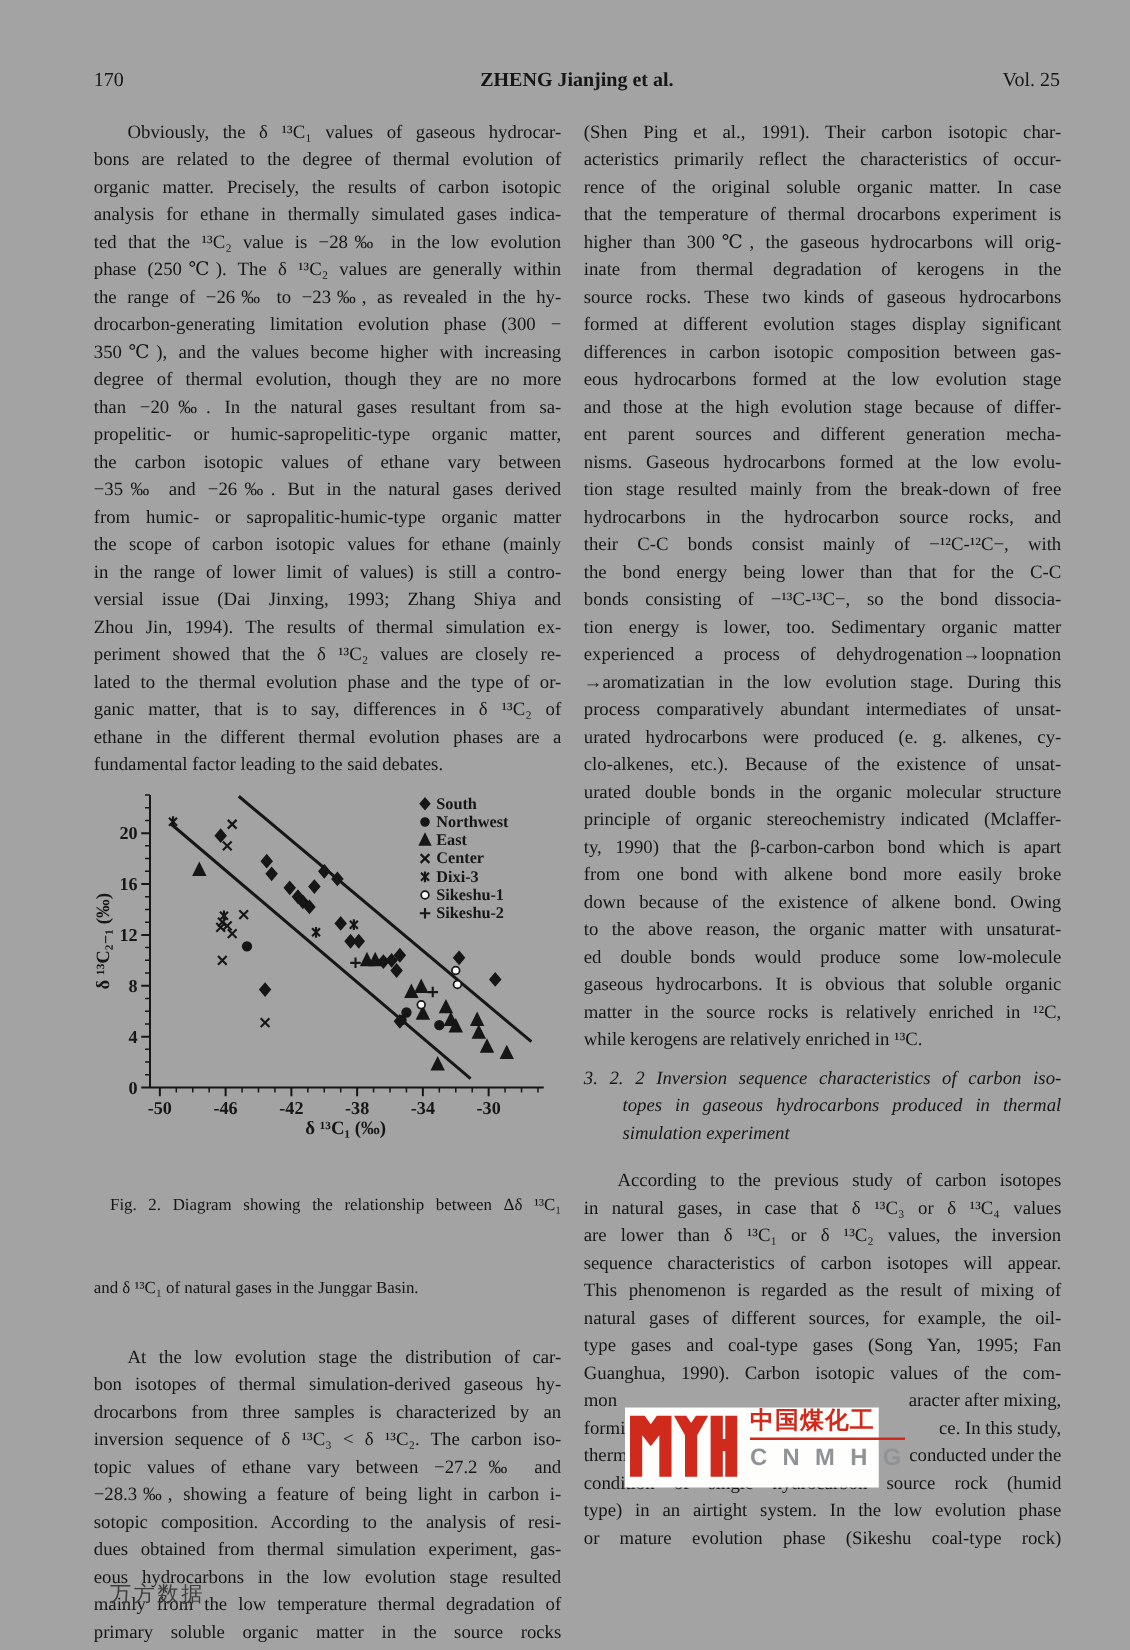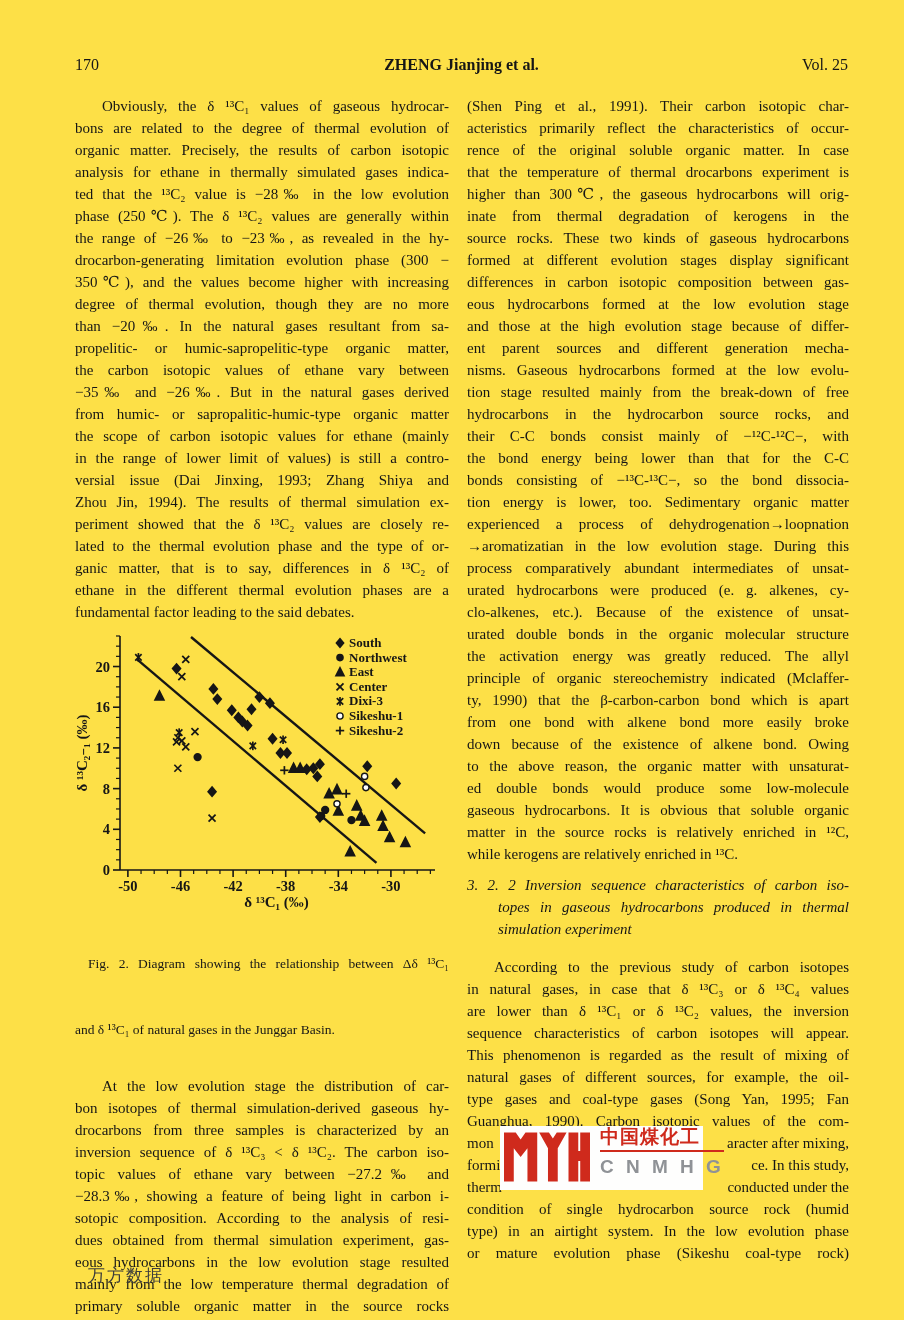--- a/index.html
+++ b/index.html
@@ -1,18 +1,18 @@
 <!DOCTYPE html>
 <html><head>
 <meta charset="utf-8">
 <style>
   html,body { margin:0; padding:0; }
   body { width:904px; height:1320px; background:#f2f2f0; }
   .page {
-    position:relative; width:904px; height:1320px; background:#fde047;
+    position:relative; width:904px; height:1320px; background:#a3a3a3;
     font-family:"Liberation Serif","DejaVu Serif",serif; color:#161616;
     overflow:hidden;
   }
   .header {
     position:absolute; left:75px; top:56px; width:773px;
     display:flex; justify-content:space-between; align-items:baseline;
     font-size:16px;
   }
   .header .title { position:absolute; left:0; right:0; text-align:center;font-weight:bold; }
   .col { position:absolute; top:95px; font-size:15px; }
@@ -331,21 +331,20 @@
         <div class="line">their C-C bonds consist mainly of −¹²C-¹²C−, with</div>
         <div class="line">the bond energy being lower than that for the C-C</div>
         <div class="line">bonds consisting of −¹³C-¹³C−, so the bond dissocia-</div>
         <div class="line">tion energy is lower, too. Sedimentary organic matter</div>
         <div class="line">experienced a process of dehydrogenation→loopnation</div>
         <div class="line">→aromatizatian in the low evolution stage. During this</div>
         <div class="line">process comparatively abundant intermediates of unsat-</div>
         <div class="line">urated hydrocarbons were produced (e. g. alkenes, cy-</div>
         <div class="line">clo-alkenes, etc.). Because of the existence of unsat-</div>
         <div class="line">urated double bonds in the organic molecular structure</div>
-        <div class="line">the activation energy was greatly reduced. The allyl</div>
         <div class="line">principle of organic stereochemistry indicated (Mclaffer-</div>
         <div class="line">ty, 1990) that the β-carbon-carbon bond which is apart</div>
         <div class="line">from one bond with alkene bond more easily broke</div>
         <div class="line">down because of the existence of alkene bond. Owing</div>
         <div class="line">to the above reason, the organic matter with unsaturat-</div>
         <div class="line">ed double bonds would produce some low-molecule</div>
         <div class="line">gaseous hydrocarbons. It is obvious that soluble organic</div>
         <div class="line">matter in the source rocks is relatively enriched in ¹²C,</div>
         <div class="line endline">while kerogens are relatively enriched in ¹³C.</div>
       </div>

